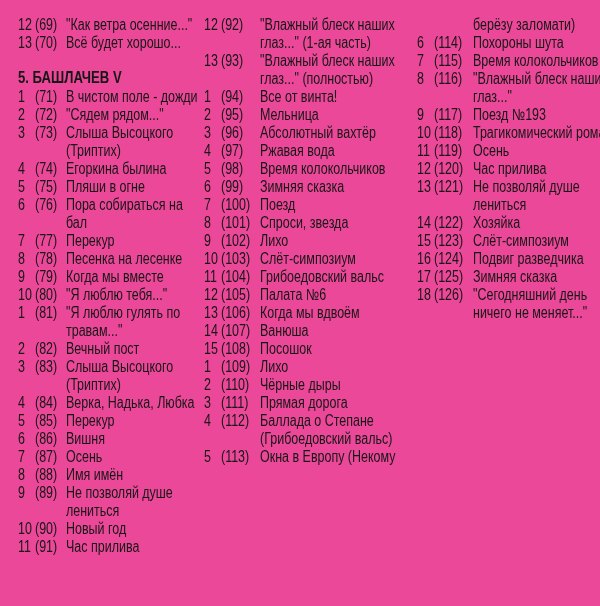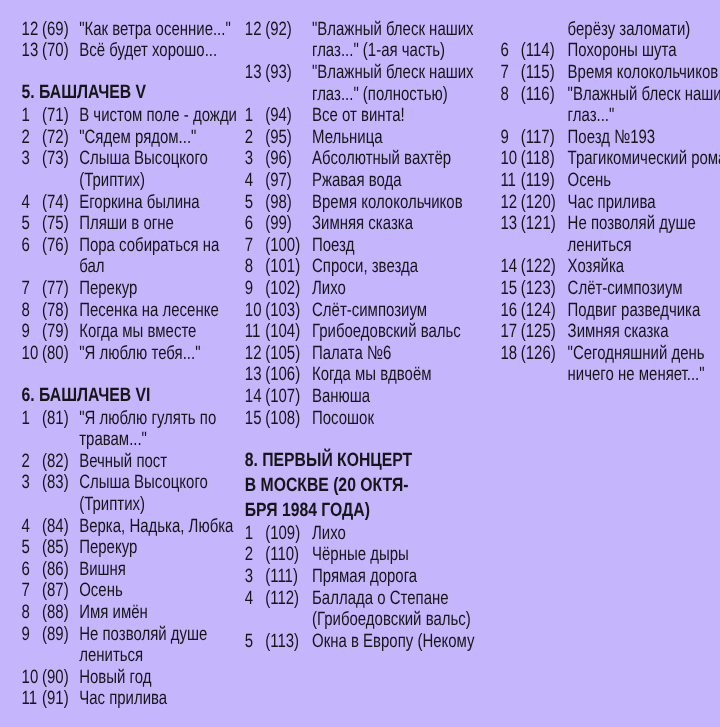--- a/index.html
+++ b/index.html
@@ -4,21 +4,21 @@
 <style>
   html, body {
     margin: 0;
     padding: 0;
     background: #ffffff;
   }
   .page {
     position: relative;
     width: 600px;
     height: 606px;
-    background: #c4b5fd;
+    background: #ec4899;
     overflow: hidden;
     font-family: "Liberation Sans", "DejaVu Sans", sans-serif;
     color: #161616;
   }
   .col {
     position: absolute;
     top: 16px;
   }
   .col[data-col="0"] { left: 18px;  width: 186px; }
   .col[data-col="1"] { left: 204px; width: 196px; }
@@ -108,21 +108,20 @@
       <div class="entry">
         <span class="tx">9</span>
         <span class="tx">(79)</span>
         <span class="tx">Когда мы вместе</span>
       </div>
       <div class="entry">
         <span class="tx">10</span>
         <span class="tx">(80)</span>
         <span class="tx">"Я люблю тебя..."</span>
       </div>
-      <div class="sec"><span class="tx">6. БАШЛАЧЕВ VI</span></div>
       <div class="entry">
         <span class="tx">1</span>
         <span class="tx">(81)</span>
         <span class="tx">"Я люблю гулять по
 травам..."</span>
       </div>
       <div class="entry">
         <span class="tx">2</span>
         <span class="tx">(82)</span>
         <span class="tx">Вечный пост</span>
@@ -256,23 +255,20 @@
       <div class="entry">
         <span class="tx">14</span>
         <span class="tx">(107)</span>
         <span class="tx">Ванюша</span>
       </div>
       <div class="entry">
         <span class="tx">15</span>
         <span class="tx">(108)</span>
         <span class="tx">Посошок</span>
       </div>
-      <div class="sec"><span class="tx">8. ПЕРВЫЙ КОНЦЕРТ
-В МОСКВЕ (20 ОКТЯ-
-БРЯ 1984 ГОДА)</span></div>
       <div class="entry">
         <span class="tx">1</span>
         <span class="tx">(109)</span>
         <span class="tx">Лихо</span>
       </div>
       <div class="entry">
         <span class="tx">2</span>
         <span class="tx">(110)</span>
         <span class="tx">Чёрные дыры</span>
       </div>

